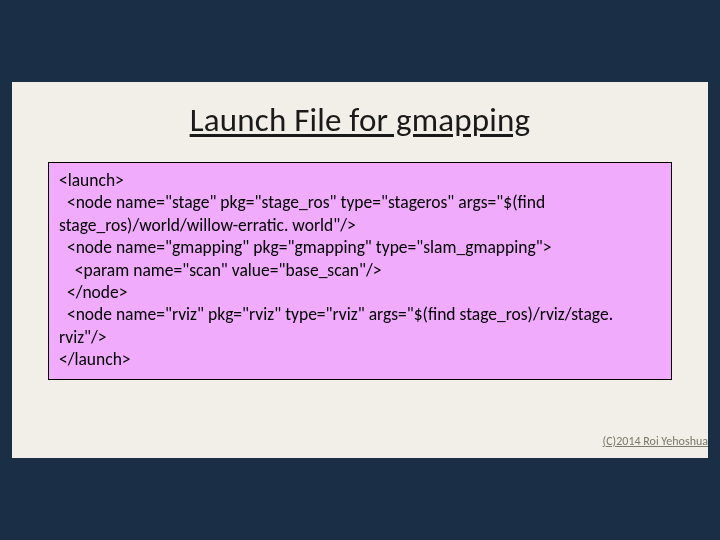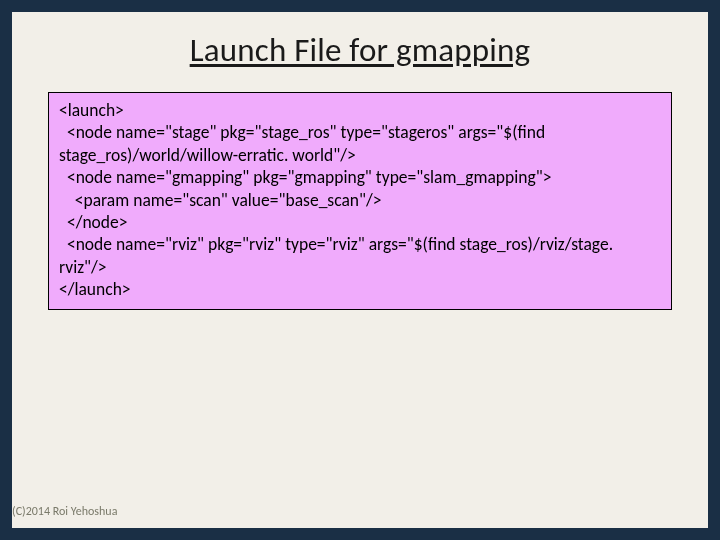--- a/index.html
+++ b/index.html
@@ -6,21 +6,21 @@
   html, body { width: 720px; height: 540px; overflow: hidden; }
   body {
     background: #1a2f45;
     font-family: Calibri, Arial, sans-serif;
     display: flex;
     align-items: center;
     justify-content: center;
   }
   .slide {
     width: 696px;
-    height: 516px;
+    height: 376px;
     background: #f2efe8;
     position: relative;
     padding: 18px 30px 0 30px;
   }
   .title {
     font-size: 33px;
     font-weight: 400;
     color: #1a1a1a;
     text-align: center;
     text-decoration: underline;
@@ -38,23 +38,24 @@
     color: #000;
     white-space: pre-wrap;
     word-break: break-word;
     margin: 0 6px;
   }
   .footer {
     position: absolute;
     bottom: 10px;
     left: 0;
     width: 100%;
-    text-align: left;
+    text-align: right;
     font-size: 12px;
     color: #7a7a6a;
+    text-decoration: underline;
   }
 </style>
 </head>
 <body>
 
 <div class="slide">
   <h1 class="title">Launch File for gmapping</h1>
   <div class="codebox">&lt;launch&gt;
   &lt;node name="stage" pkg="stage_ros" type="stageros" args="$(find stage_ros)/world/willow-erratic. world"/&gt;
   &lt;node name="gmapping" pkg="gmapping" type="slam_gmapping"&gt;

